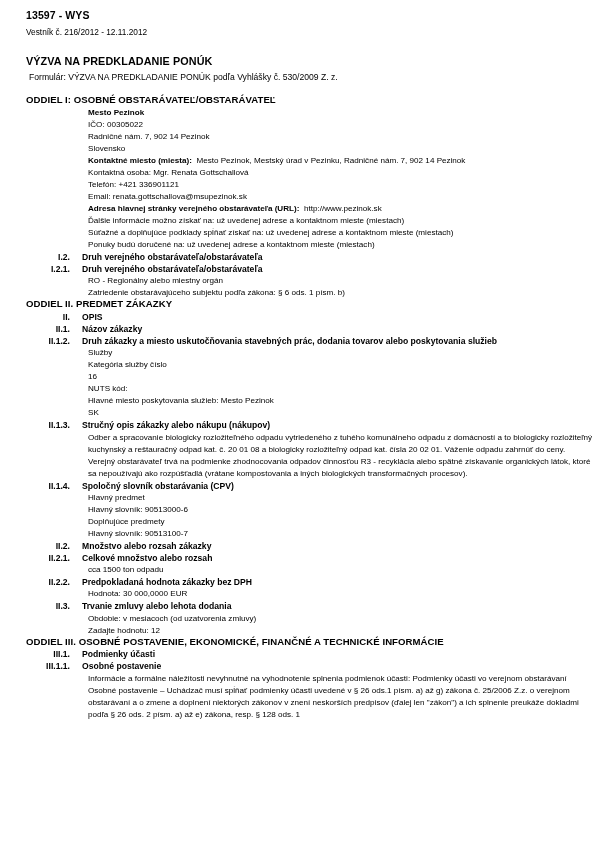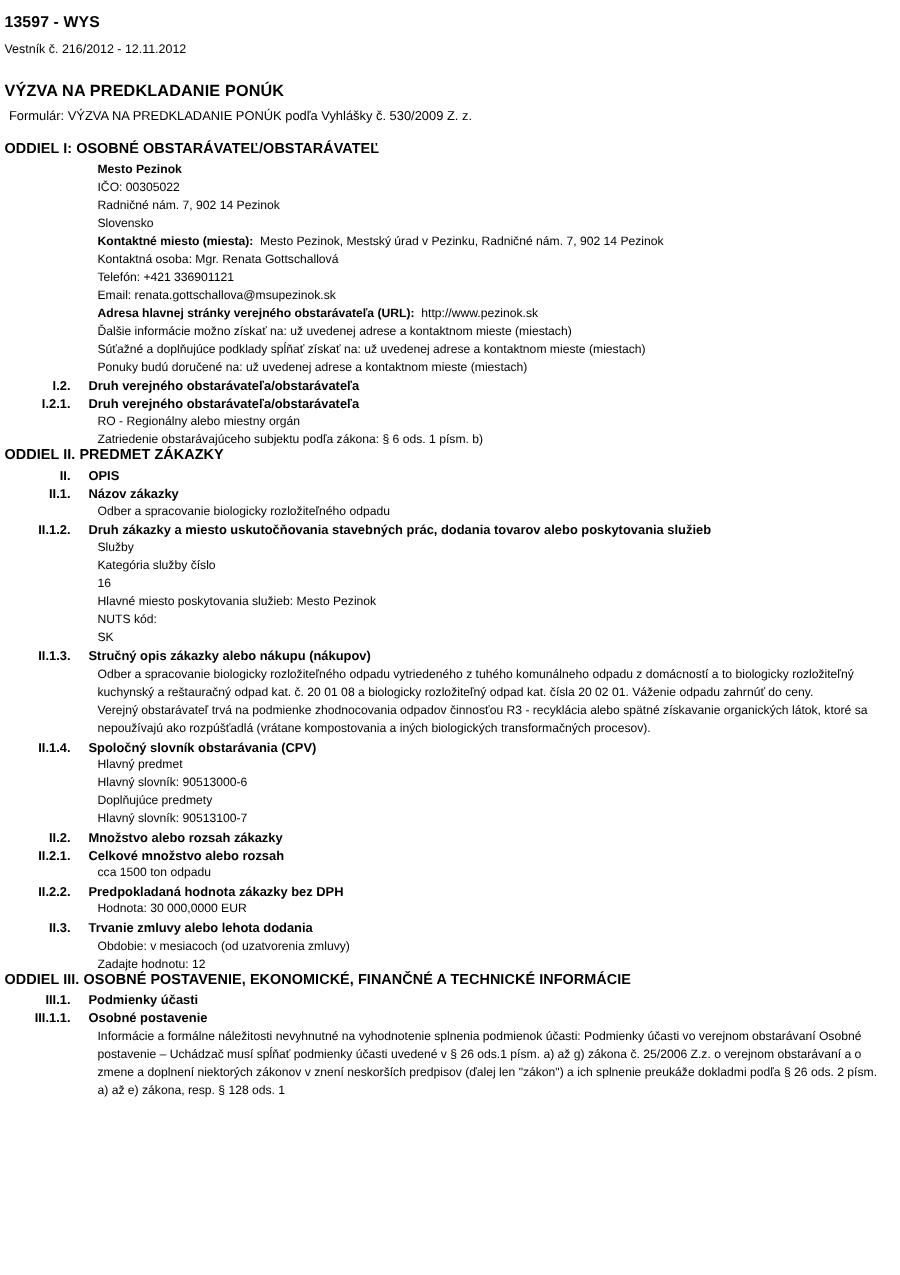--- a/index.html
+++ b/index.html
@@ -14,21 +14,21 @@
     height: 850px;
     overflow: hidden;
     font-family: "Liberation Sans", sans-serif;
     color: #000000;
     font-size: 8.1px;
     line-height: 1.0;
   }
   .page {
     width: 600px;
     height: 850px;
-    padding: 10px 4px 0 3px;
+    padding: 10px 4px 0 26px;
     position: relative;
   }
 
   
   .doc-id {
     font-size: 10.5px;
     font-weight: bold;
     letter-spacing: 0.1px;
     margin: 0 0 7px 0;
   }
@@ -137,31 +137,30 @@
 
   <div class="row">
     <div class="row-num">II.</div>
     <div class="row-label">OPIS</div>
   </div>
 
   <div class="row">
     <div class="row-num">II.1.</div>
     <div class="row-label">Názov zákazky</div>
   </div>
-  <div class="body-line">Odber a spracovanie biologicky rozložiteľného odpadu</div>
 
   <div class="row">
     <div class="row-num">II.1.2.</div>
     <div class="row-label">Druh zákazky a miesto uskutočňovania stavebných prác, dodania tovarov alebo poskytovania služieb</div>
   </div>
   <div class="body-line">Služby</div>
   <div class="body-line">Kategória služby číslo</div>
   <div class="body-line">16</div>
+  <div class="body-line">NUTS kód:</div>
   <div class="body-line">Hlavné miesto poskytovania služieb:  Mesto Pezinok</div>
-  <div class="body-line">NUTS kód:</div>
   <div class="body-line">SK</div>
 
   <div class="row">
     <div class="row-num">II.1.3.</div>
     <div class="row-label">Stručný opis zákazky alebo nákupu (nákupov)</div>
   </div>
   <div class="para">Odber a spracovanie biologicky rozložiteľného odpadu vytriedeného z tuhého komunálneho odpadu z domácností a to biologicky rozložiteľný kuchynský a reštauračný odpad kat. č. 20 01 08 a biologicky rozložiteľný odpad kat. čísla 20 02 01. Váženie odpadu zahrnúť do ceny.</div>
   <div class="para">Verejný obstarávateľ trvá na podmienke zhodnocovania odpadov činnosťou R3 - recyklácia alebo spätné získavanie organických látok, ktoré sa nepoužívajú ako rozpúšťadlá (vrátane kompostovania a iných biologických transformačných procesov).</div>
 
   <div class="row">

